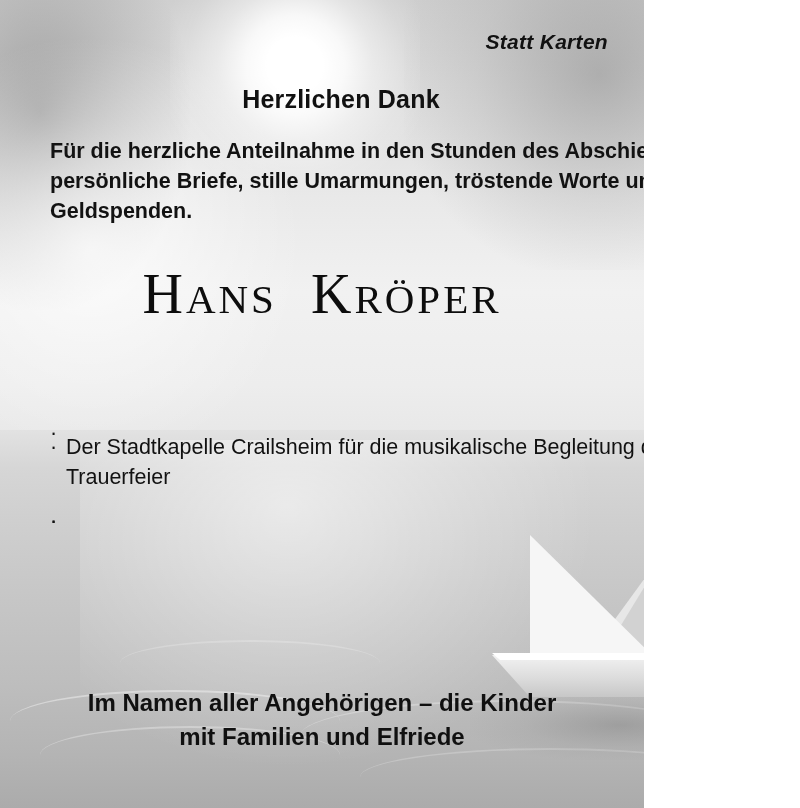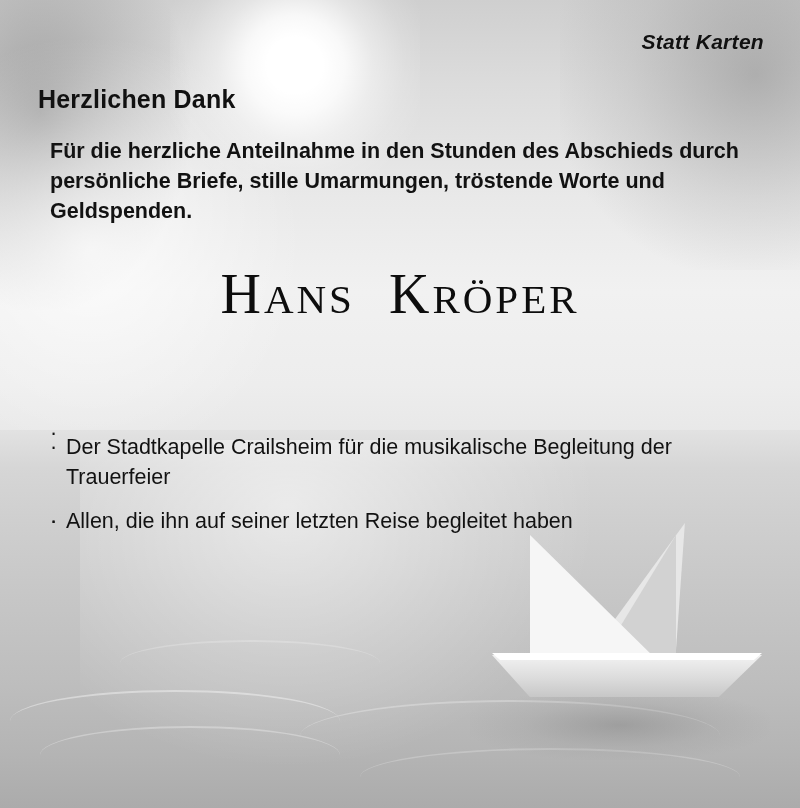--- a/index.html
+++ b/index.html
@@ -8,21 +8,21 @@
   }
   body {
     width: 800px;
     height: 808px;
     background: #ffffff;
     font-family: "Liberation Sans", sans-serif;
     overflow: hidden;
   }
   #card {
     position: relative;
-    width: 800px;
+    width: 644px;
     height: 808px;
     overflow: hidden;
     background: #4d7c0f;
   }
 
   
   .bg-layer {
     position: absolute;
     inset: 0;
     pointer-events: none;
@@ -180,21 +180,21 @@
     font-size: 21px;
     font-style: italic;
     font-weight: 600;
     letter-spacing: 0.3px;
     color: #111;
   }
   .thanks-title {
     position: absolute;
     left: 0; right: 0;
     top: 85px;
-    text-align: left;
+    text-align: center;
     font-size: 25px;
     font-weight: bold;
     letter-spacing: 0.2px;
     margin-left: 38px;
   }
   .intro {
     position: absolute;
     left: 50px;
     top: 136px;
     width: 700px;
@@ -304,19 +304,22 @@
       </div>
       <div class="list-item">
         <span class="bullet">·</span>
         <span>Der Stadtkapelle Crailsheim für die musikalische Begleitung der Trauerfeier</span>
       </div>
       <div class="list-item">
         <span class="bullet">·</span>
       </div>
       <div class="list-item">
         <span class="bullet">·</span>
-        <span>Allen, die ihn auf seiner letzten Reise begleitet haben</span>
       </div>
     </div>
 
+    <div class="closing">
+      <div>Im Namen aller Angehörigen – die Kinder</div>
+      <div>mit Familien und Elfriede</div>
+    </div>
 
   </div>
 </div>
 
 </body></html>

